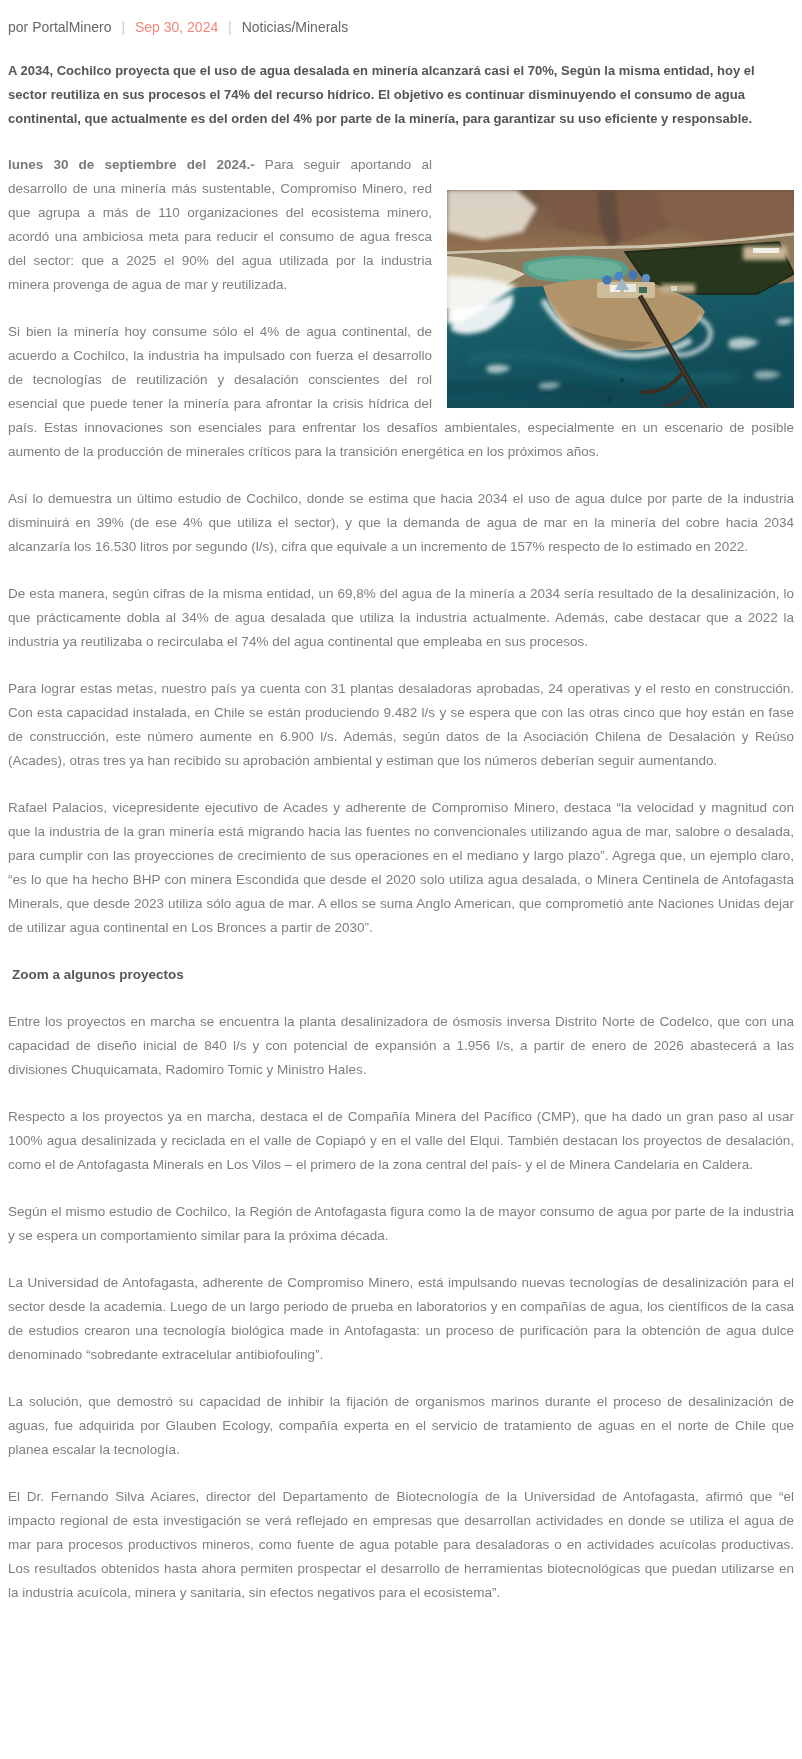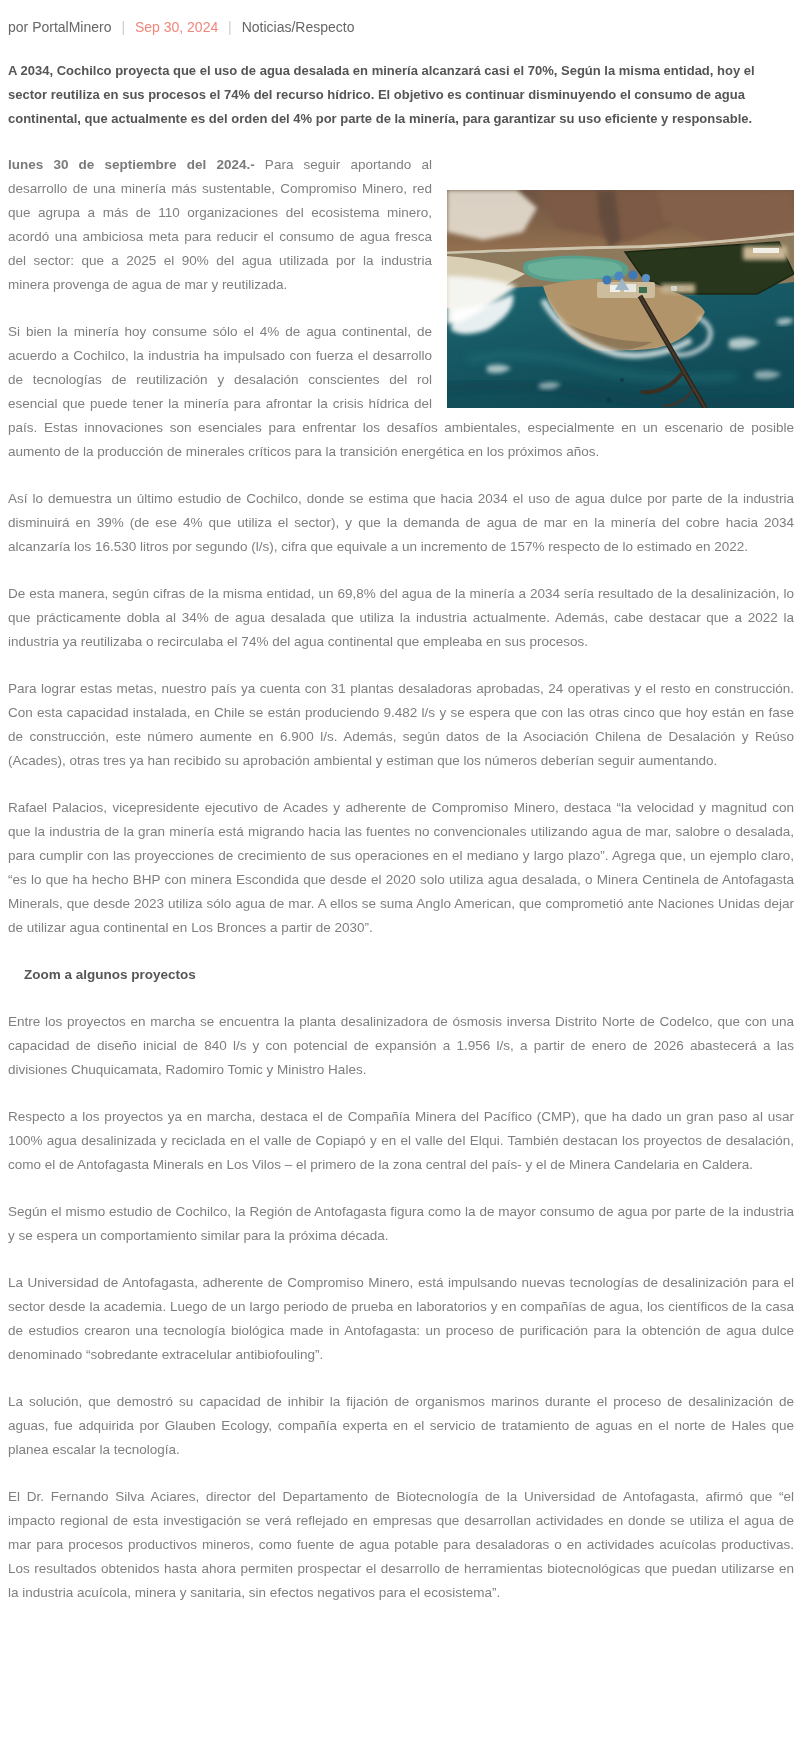--- a/index.html
+++ b/index.html
@@ -55,21 +55,21 @@
     color:#7f7f7f;
     font-size:13.5px;
     line-height:24px;
   }
   .article-body p{
     margin:0 0 23px 0;
     text-align:justify;
   }
   .article-body p.lead b{color:#7a7a7a;}
   .article-body h3.subhead{
-    margin:0 0 23px 16px;
+    margin:0 0 23px 4px;
     font-size:13.5px;
     line-height:24px;
     font-weight:bold;
     color:#565656;
     text-align:left;
   }
 
   
   .photo-float{
     float:right;
@@ -85,21 +85,21 @@
 
 <div class="page">
 
 
   <div class="byline">
     <span>por</span>
     <span class="author-link">PortalMinero</span>
     <span class="sep">|</span>
     <span class="post-date">Sep 30, 2024</span>
     <span class="sep">|</span>
-    <span class="category-link">Noticias/Respecto</span>
+    <span class="category-link">Noticias/Minerals</span>
   </div>
 
 
   <p class="summary">A 2034, Cochilco proyecta que el uso de agua desalada en minería alcanzará casi el 70%, Según la misma entidad, hoy el sector reutiliza en sus procesos el 74% del recurso hídrico. El objetivo es continuar disminuyendo el consumo de agua continental, que actualmente es del orden del 4% por parte de la minería, para garantizar su uso eficiente y responsable.</p>
 
   <div class="article-body">
 
     <div class="photo-float" role="img" aria-label="Vista aérea de una planta desalinizadora en la costa con un emisario submarino hacia el mar">
       <svg width="347" height="218" viewBox="0 0 347 218" xmlns="http://www.w3.org/2000/svg">
         <defs>
@@ -192,17 +192,17 @@
     <p>Rafael Palacios, vicepresidente ejecutivo de Acades y adherente de Compromiso Minero, destaca “la velocidad y magnitud con que la industria de la gran minería está migrando hacia las fuentes no convencionales utilizando agua de mar, salobre o desalada, para cumplir con las proyecciones de crecimiento de sus operaciones en el mediano y largo plazo”. Agrega que, un ejemplo claro, “es lo que ha hecho BHP con minera Escondida que desde el 2020 solo utiliza agua desalada, o Minera Centinela de Antofagasta Minerals, que desde 2023 utiliza sólo agua de mar. A ellos se suma Anglo American, que comprometió ante Naciones Unidas dejar de utilizar agua continental en Los Bronces a partir de 2030”.</p>
 
     <h3 class="subhead">Zoom a algunos proyectos</h3>
 
     <p>Entre los proyectos en marcha se encuentra la planta desalinizadora de ósmosis inversa Distrito Norte de Codelco, que con una capacidad de diseño inicial de 840 l/s y con potencial de expansión a 1.956 l/s, a partir de enero de 2026 abastecerá a las divisiones Chuquicamata, Radomiro Tomic y Ministro Hales.</p>
     <p>Respecto a los proyectos ya en marcha, destaca el de Compañía Minera del Pacífico (CMP), que ha dado un gran paso al usar 100% agua desalinizada y reciclada en el valle de Copiapó y en el valle del Elqui. También destacan los proyectos de desalación, como el de Antofagasta Minerals en Los Vilos – el primero de la zona central del país- y el de Minera Candelaria en Caldera.</p>
 
 
     <p>Según el mismo estudio de Cochilco, la Región de Antofagasta figura como la de mayor consumo de agua por parte de la industria y se espera un comportamiento similar para la próxima década.</p>
     <p>La Universidad de Antofagasta, adherente de Compromiso Minero, está impulsando nuevas tecnologías de desalinización para el sector desde la academia. Luego de un largo periodo de prueba en laboratorios y en compañías de agua, los científicos de la casa de estudios crearon una tecnología biológica made in Antofagasta: un proceso de purificación para la obtención de agua dulce denominado “sobredante extracelular antibiofouling”.</p>
-    <p>La solución, que demostró su capacidad de inhibir la fijación de organismos marinos durante el proceso de desalinización de aguas, fue adquirida por Glauben Ecology, compañía experta en el servicio de tratamiento de aguas en el norte de Hales que planea escalar la tecnología.</p>
+    <p>La solución, que demostró su capacidad de inhibir la fijación de organismos marinos durante el proceso de desalinización de aguas, fue adquirida por Glauben Ecology, compañía experta en el servicio de tratamiento de aguas en el norte de Chile que planea escalar la tecnología.</p>
     <p style="margin-bottom:0;">El Dr. Fernando Silva Aciares, director del Departamento de Biotecnología de la Universidad de Antofagasta, afirmó que “el impacto regional de esta investigación se verá reflejado en empresas que desarrollan actividades en donde se utiliza el agua de mar para procesos productivos mineros, como fuente de agua potable para desaladoras o en actividades acuícolas productivas. Los resultados obtenidos hasta ahora permiten prospectar el desarrollo de herramientas biotecnológicas que puedan utilizarse en la industria acuícola, minera y sanitaria, sin efectos negativos para el ecosistema”.</p>
 
   </div>
 </div>
 
 </body></html>

